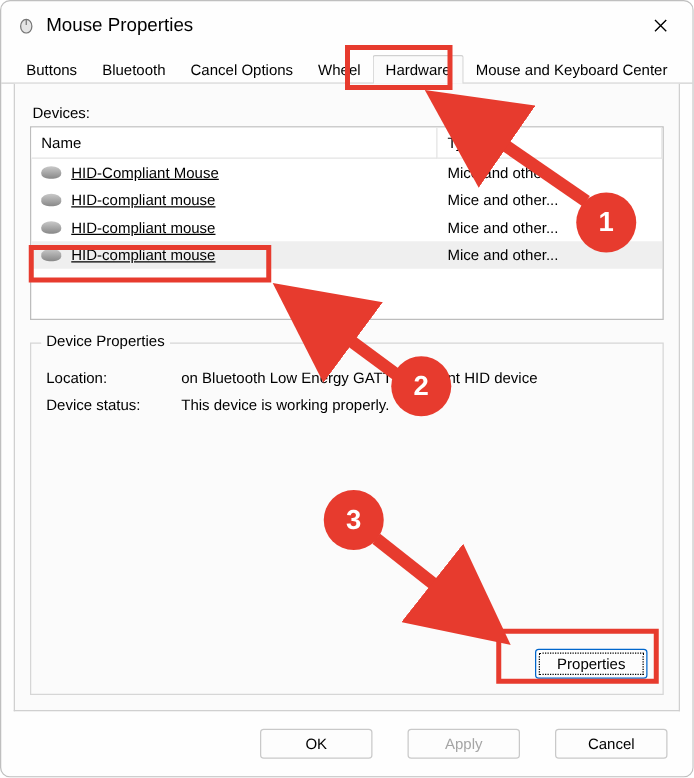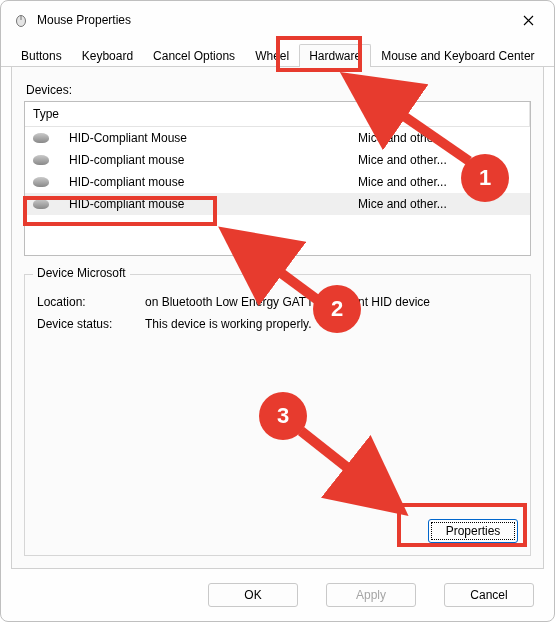--- a/index.html
+++ b/index.html
@@ -35,21 +35,21 @@
     border-radius: 8px;
     display: flex; flex-direction: column;
     position: relative;
   }
   .titlebar {
     height: 38px;
     display: flex; align-items: center;
     padding: 0 6px 0 12px;
   }
   .titlebar .icon { width: 16px; height: 16px; margin-right: 8px; display:flex; align-items:center; justify-content:center; }
-  .titlebar .title { flex: 1; font-size: 12px; }
+  .titlebar .title { flex: 1; font-size: 15px; }
   .titlebar .closebtn {
     width: 40px; height: 28px;
     display:flex; align-items:center; justify-content:center;
     color:#000;
   }
 
   .tabs {
     display: flex;
     padding: 0 10px;
     margin-top: 2px;
@@ -105,21 +105,21 @@
     border-bottom: 1px solid #e4e4e4;
   }
   .col-name { flex: 0 0 325px; }
   .col-type { flex: 1; }
   .dev-rows { flex:1; overflow:hidden; }
   .row {
     display:flex; align-items:center;
     height: 22px;
     font-size: 12px;
   }
-  .row .cell-name { flex: 0 0 325px; padding-left:8px; display:flex; align-items:center; gap:20px;}
+  .row .cell-name { flex: 0 0 325px; padding-left:8px; display:flex; align-items:center; gap:8px;text-decoration:underline;}
   .row .cell-type { flex:1; padding-left:8px; white-space:nowrap; overflow:hidden; text-overflow:clip;}
   .row.selected { background: var(--list-sel); }
   .mouse-icon {
     width: 16px; height: 10px;
     border-radius: 50% 50% 40% 40%;
     background: linear-gradient(#c9c9c9,#888);
     display:inline-block;
   }
 
   .fs {
@@ -210,33 +210,34 @@
     <span class="title">Mouse Properties</span>
     <span class="closebtn">
       <svg width="11" height="11" viewBox="0 0 11 11">
           <path d="M1 1 L10 10 M10 1 L1 10" stroke="#000" stroke-width="1.1"></path>
         </svg>
     </span>
   </div>
 
   <div class="tabs">
     <div class="tab"><span>Buttons</span></div>
-    <div class="tab"><span>Keyboard</span></div>
+    <div class="tab"><span>Bluetooth</span></div>
     <div class="tab"><span>Cancel Options</span></div>
     <div class="tab"><span>Wheel</span></div>
     <div class="tab active"><span>Hardware</span></div>
     <div class="tab"><span>Mouse and Keyboard Center</span></div>
   </div>
 
   <div class="panel">
 
     <div class="section-label">Devices:</div>
 
     <div class="devices">
       <div class="dev-head">
+        <div class="col-name">Name</div>
         <div class="col-type">Type</div>
       </div>
       <div class="dev-rows">
         <div class="row">
           <div class="cell-name">
               <span class="mouse-icon"></span>
               <span>HID-Compliant Mouse</span>
             </div>
           <div class="cell-type">Mice and other...</div>
         </div>
@@ -258,21 +259,21 @@
           <div class="cell-name">
               <span class="mouse-icon"></span>
               <span>HID-compliant mouse</span>
             </div>
           <div class="cell-type">Mice and other...</div>
         </div>
       </div>
     </div>
 
     <div class="fs">
-      <div class="fs-legend">Device Microsoft</div>
+      <div class="fs-legend">Device Properties</div>
 
       <div class="kv">
         <div class="k">Location:</div>
         <div class="v">on Bluetooth Low Energy GATT compliant HID device</div>
       </div>
       <div class="kv">
         <div class="k">Device status:</div>
         <div class="v">This device is working properly.</div>
       </div>
 

